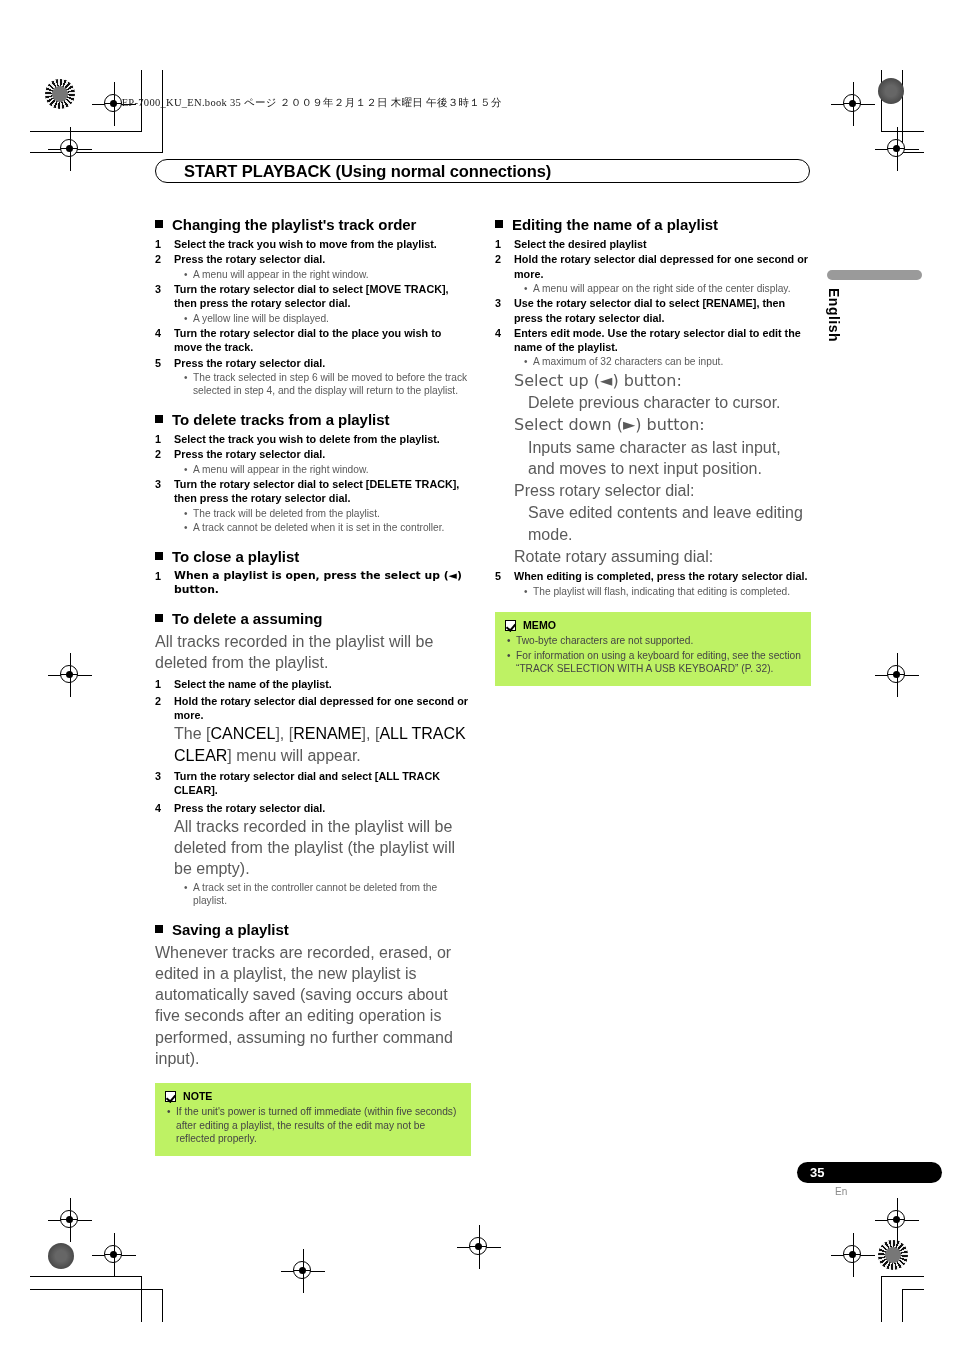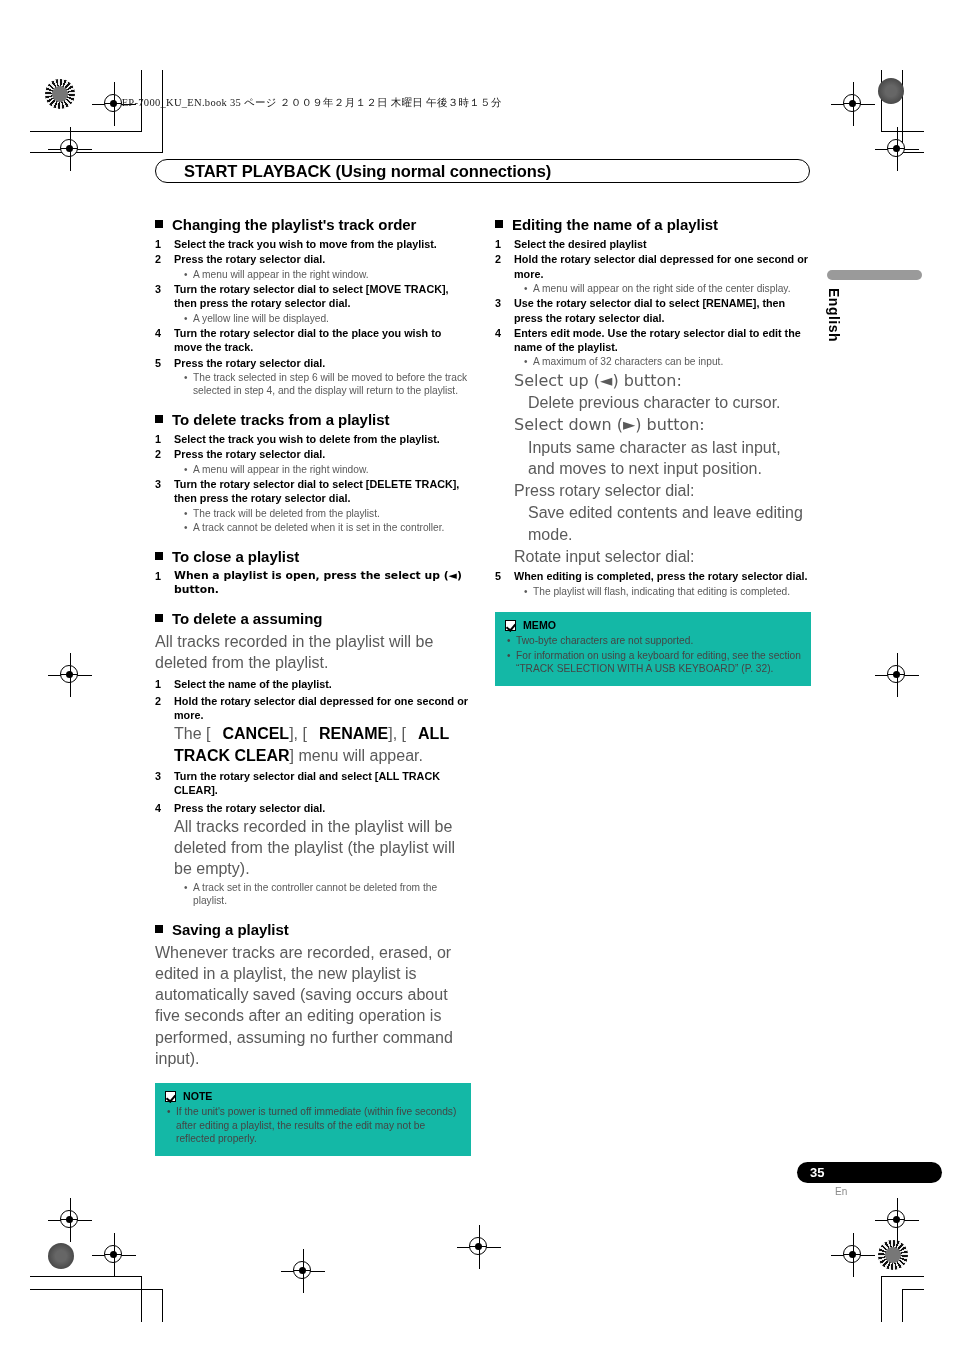--- a/index.html
+++ b/index.html
@@ -191,25 +191,25 @@
 
   .plain {
     font-size: 16px;
     color: #5a5a5a;
     line-height: 1.33;
     margin: 0 0 1px 0;
   }
   .plain-indent { margin-left: 19px; }
   .plain-indent2 { margin-left: 33px; }
 
-  .plain b, .plain strong { color: #000; font-weight: bold; margin-left: 12px; }
+  .plain b, .plain strong { color: #000; font-weight: normal; }
 
   
   .callout {
-    background: #14b8a6;
+    background: #bef264;
     padding: 7px 10px 9px 10px;
     box-sizing: border-box;
     margin-top: 14px;
   }
   .callout-head {
     display: flex;
     align-items: center;
     font-size: 10.6px;
     font-weight: bold;
     color: #000;
@@ -564,21 +564,21 @@
 
     <div class="plain plain-indent arrow-g">Select up (◄) button:</div>
     <div class="plain plain-indent2">Delete previous character to cursor.</div>
 
     <div class="plain plain-indent arrow-g">Select down (►) button:</div>
     <div class="plain plain-indent2">Inputs same character as last input, and moves to next input position.</div>
 
     <div class="plain plain-indent">Press rotary selector dial:</div>
     <div class="plain plain-indent2">Save edited contents and leave editing mode.</div>
 
-    <div class="plain plain-indent">Rotate input selector dial:</div>
+    <div class="plain plain-indent">Rotate rotary assuming dial:</div>
 
     <div class="step" style="margin-top:2px;">
       <span class="num">5</span>
       <span class="txt">When editing is completed, press the rotary selector dial.</span>
     </div>
     <div class="bullet">
       <span class="dot">•</span>
       <span class="btxt">The playlist will flash, indicating that editing is completed.</span>
     </div>
   </div>

